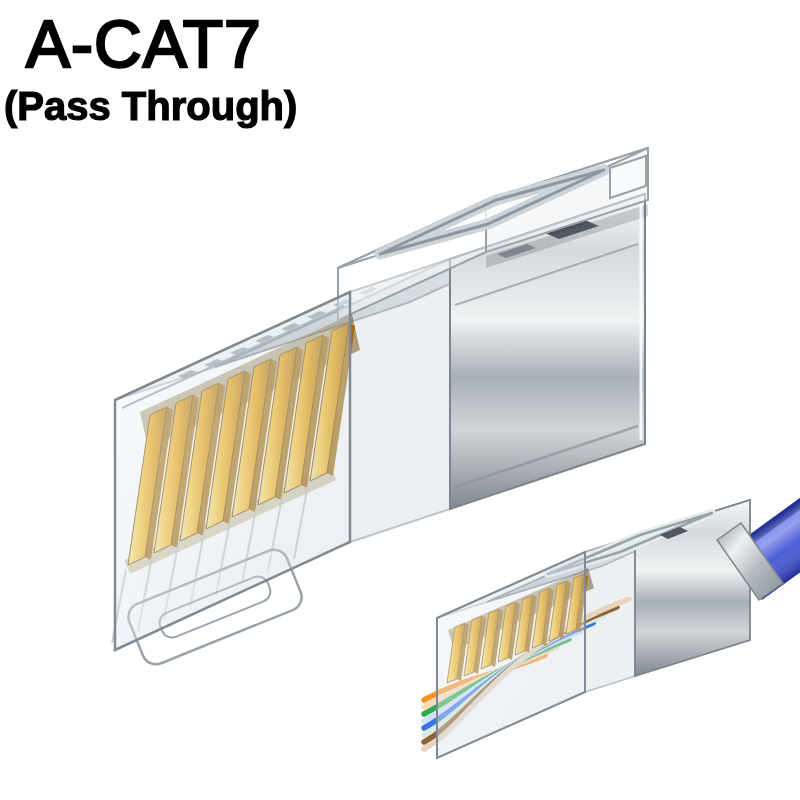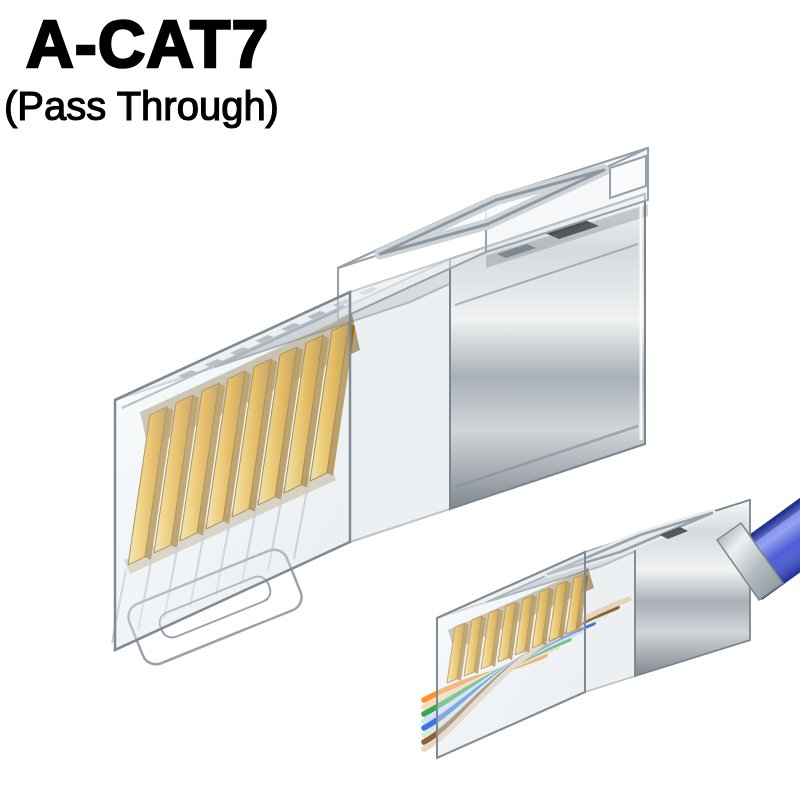--- a/index.html
+++ b/index.html
@@ -4,27 +4,27 @@
 <style>
   html,body { margin:0; padding:0; }
   body {
     width:800px; height:800px;
     background:var(--background,#ffffff);
     font-family:"Liberation Sans", sans-serif;
     position:relative; overflow:hidden;
   }
   .title {
     position:absolute; left:26px; top:6px;
-    font-size:66px; font-weight:700; letter-spacing:1px;
+    font-size:66px; font-weight:400; letter-spacing:1px;
     color:var(--text,#000);
     -webkit-text-stroke:2.5px currentColor;
   }
   .subtitle {
     position:absolute; left:4px; top:84px;
-    font-size:40px; font-weight:400;
+    font-size:40px; font-weight:700;
     color:var(--text,#000);
     -webkit-text-stroke:1.2px currentColor;
   }
   svg.illus { position:absolute; left:0; top:0; }
 </style>
 </head>
 <body>
 
 <div>
   <div class="title">A-CAT7</div>

